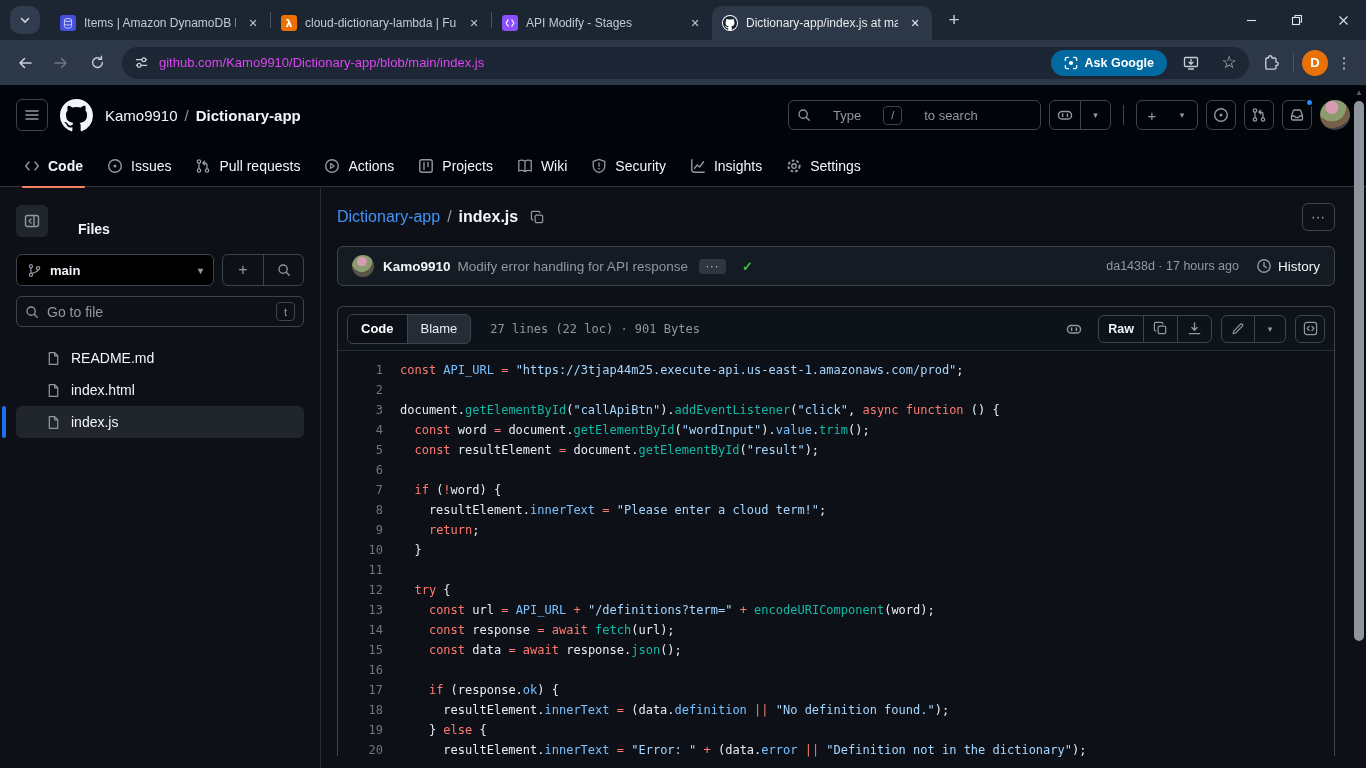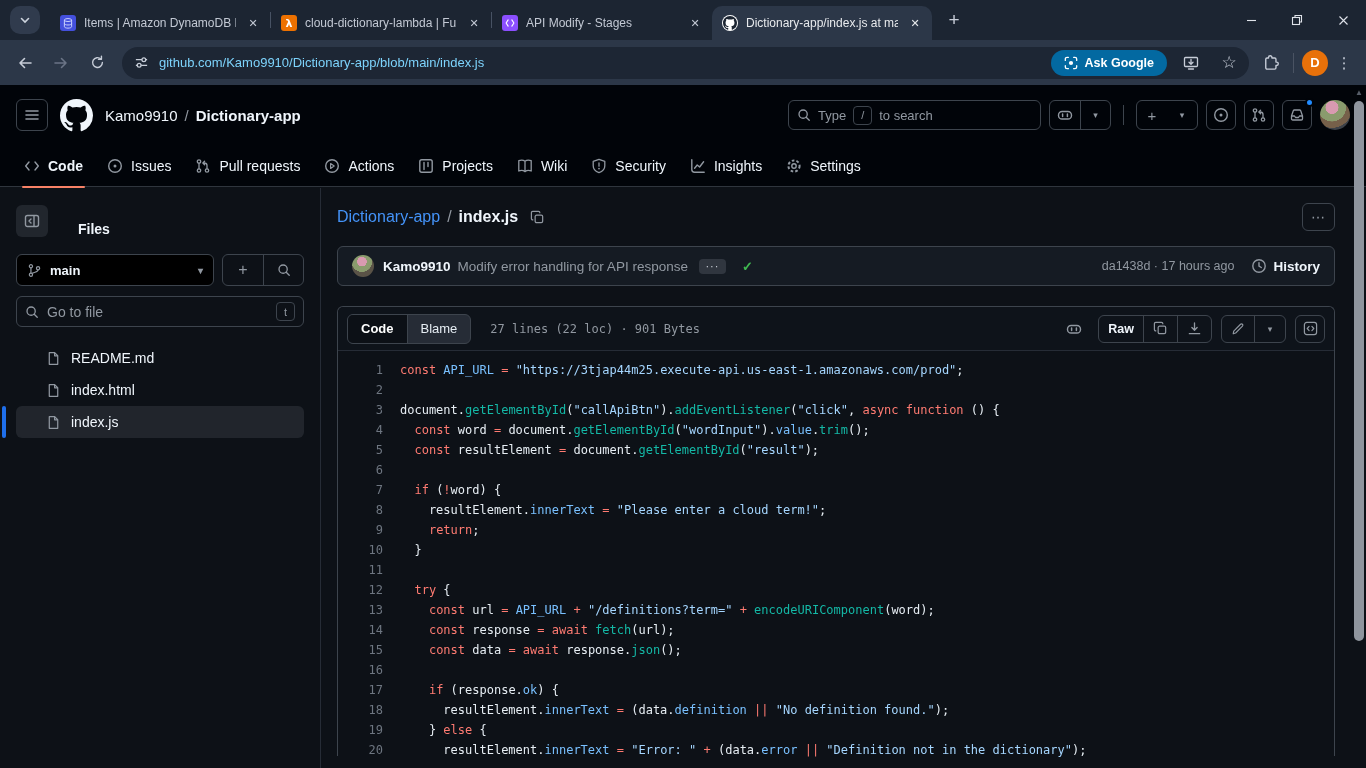--- a/index.html
+++ b/index.html
@@ -17,36 +17,36 @@
   .tab-close{width:18px;height:18px;border-radius:50%;display:flex;align-items:center;justify-content:center;font-size:11px;flex:none;cursor:pointer;}
   .tab-sep{width:1px;height:16px;background:#475263;flex:none;}
   .new-tab{width:28px;height:28px;display:flex;align-items:center;justify-content:center;color:#c7cdd8;font-size:19px;margin-left:8px;cursor:pointer;}
   .win-controls{margin-left:auto;display:flex;height:40px;}
   .win-btn{width:46px;height:40px;display:flex;align-items:center;justify-content:center;color:#dfe3ea;cursor:pointer;}
 
   .toolbar{height:45px;background:#2c3748;display:flex;align-items:center;padding:0 8px;gap:2px;}
   .nav-circle{width:34px;height:34px;border-radius:50%;display:flex;align-items:center;justify-content:center;color:#c7cdd8;cursor:pointer;}
   .nav-circle.disabled{color:#6b7486;}
   .omnibox{flex:1;height:32px;background:#1d2634;border-radius:16px;display:flex;align-items:center;gap:10px;padding:0 6px 0 12px;margin:0 6px;cursor:text;}
-  .url-text{flex:1;color:#7dd3fc;font-size:13px;white-space:nowrap;overflow:hidden;}
+  .url-text{flex:1;color:#d946ef;font-size:13px;white-space:nowrap;overflow:hidden;}
   .ask-google{height:26px;background:#0369a1;border-radius:14px;color:#fff;font-size:12.5px;font-weight:700;display:flex;align-items:center;gap:7px;padding:0 13px;flex:none;cursor:pointer;}
   .box-ic{width:28px;height:28px;display:flex;align-items:center;justify-content:center;color:#c7cdd8;flex:none;cursor:pointer;}
   .chrome-sep{width:1px;height:20px;background:#4a5363;margin:0 6px;}
   .profile-avatar{width:26px;height:26px;border-radius:50%;background:#e8710a;color:#fff;font-size:13px;font-weight:700;display:flex;align-items:center;justify-content:center;cursor:pointer;}
 
   
   .gh-header{height:60px;background:#010409;display:flex;align-items:center;padding:0 16px;gap:12px;}
   .hamburger{width:32px;height:32px;border:1px solid #3d444d;border-radius:6px;display:flex;align-items:center;justify-content:center;color:#9198a1;cursor:pointer;flex:none;}
   .gh-logo{color:#f0f6fc;display:flex;cursor:pointer;}
   .crumb{font-size:15px;color:#f0f6fc;display:flex;align-items:center;gap:7px;white-space:nowrap;}
   .crumb .user{cursor:pointer;}
   .crumb .slash{color:#9198a1;}
   .crumb .repo{font-weight:700;cursor:pointer;}
   .gh-right{margin-left:auto;display:flex;align-items:center;gap:8px;}
-  .gh-search{width:253px;height:30px;border:1px solid #3d444d;border-radius:6px;display:flex;align-items:center;gap:7px;padding:0 8px;color:#9198a1;font-size:13px;cursor:text;}
+  .gh-search{width:253px;height:30px;border:1px solid #3d444d;border-radius:6px;display:flex;align-items:center;gap:22px;padding:0 8px;color:#9198a1;font-size:13px;cursor:text;}
   .key-badge{min-width:19px;height:19px;border:1px solid #3d444d;border-radius:4px;font-size:11px;display:flex;align-items:center;justify-content:center;padding:0 5px;color:#9198a1;}
   .gh-btn{height:30px;min-width:30px;border:1px solid #3d444d;border-radius:6px;display:flex;align-items:center;justify-content:center;color:#9198a1;cursor:pointer;background:transparent;}
   .gh-group{display:flex;border:1px solid #3d444d;border-radius:6px;overflow:hidden;height:30px;}
   .gh-group .seg{min-width:30px;display:flex;align-items:center;justify-content:center;color:#9198a1;cursor:pointer;padding:0 5px;}
   .gh-group .seg + .seg{border-left:1px solid #3d444d;}
   .gh-sep{width:1px;height:20px;background:#3d444d;margin:0 4px;}
   .inbox-wrap{position:relative;}
   .inbox-dot{position:absolute;top:-3px;right:-3px;width:9px;height:9px;border-radius:50%;background:#218bff;border:2px solid #010409;}
   .gh-avatar{width:30px;height:30px;border-radius:50%;cursor:pointer;background:radial-gradient(circle at 40% 25%,#d89ab0 0 22%,#8a9b6d 23% 48%,#76604a 49% 70%,#3c4148 71% 100%);}
 
@@ -85,21 +85,21 @@
   .copy-ic{margin-left:12px;color:#9198a1;display:flex;cursor:pointer;}
   .kebab-btn{margin-left:auto;width:33px;height:28px;border:1px solid #3d444d;border-radius:6px;color:#9198a1;display:flex;align-items:center;justify-content:center;font-size:14px;letter-spacing:1px;cursor:pointer;}
 
   .commit-bar{margin-top:13px;height:40px;border:1px solid #3d444d;background:#151b23;border-radius:6px;display:flex;align-items:center;padding:0 14px;}
   .commit-avatar{width:22px;height:22px;border-radius:50%;flex:none;cursor:pointer;background:radial-gradient(circle at 45% 30%,#d89ab0 0 24%,#8a9b6d 25% 52%,#5a5347 53% 100%);}
   .commit-author{font-size:13.5px;font-weight:700;color:#f0f6fc;margin-left:9px;cursor:pointer;}
   .commit-msg{font-size:13.5px;color:#9198a1;margin-left:7px;white-space:nowrap;overflow:hidden;cursor:pointer;}
   .commit-ellipsis{margin-left:11px;width:27px;height:15px;border-radius:4px;background:#30363f;color:#cdd3db;font-size:11px;line-height:9px;display:flex;align-items:center;justify-content:center;letter-spacing:1px;cursor:pointer;flex:none;}
   .commit-check{color:#3fb950;font-size:13px;font-weight:700;margin-left:16px;}
   .commit-meta{margin-left:auto;color:#9198a1;font-size:12.5px;white-space:nowrap;}
-  .history-btn{display:flex;align-items:center;gap:6px;margin-left:17px;color:#f0f6fc;font-size:13.5px;font-weight:700;cursor:pointer;}
+  .history-btn{display:flex;align-items:center;gap:6px;margin-left:17px;color:#f0f6fc;font-size:13.5px;font-weight:400;cursor:pointer;}
   .history-btn .ic{color:#9198a1;display:flex;}
 
   .code-panel{margin-top:20px;border:1px solid #3d444d;border-bottom:none;border-radius:6px 6px 0 0;height:450px;}
   .panel-header{height:44px;display:flex;align-items:center;padding:0 9px;gap:8px;border-bottom:1px solid #262c36;background:#0e131a;border-radius:6px 6px 0 0;}
   .seg-control{display:flex;height:30px;border:1px solid #3d444d;border-radius:6px;overflow:hidden;background:#262c36;}
   .seg-control .seg{padding:0 13px;display:flex;align-items:center;font-size:13px;color:#e6edf3;cursor:pointer;}
   .seg-control .seg.on{background:#0c1016;color:#fff;font-weight:700;border-right:1px solid #3d444d;}
   .file-meta{color:#9198a1;font-size:12px;font-family:"DejaVu Sans Mono",monospace;margin-left:11px;}
   .panel-actions{margin-left:auto;display:flex;align-items:center;gap:9px;text-align:right;}
   .action-group{display:flex;height:28px;border:1px solid #3d444d;border-radius:6px;overflow:hidden;}

